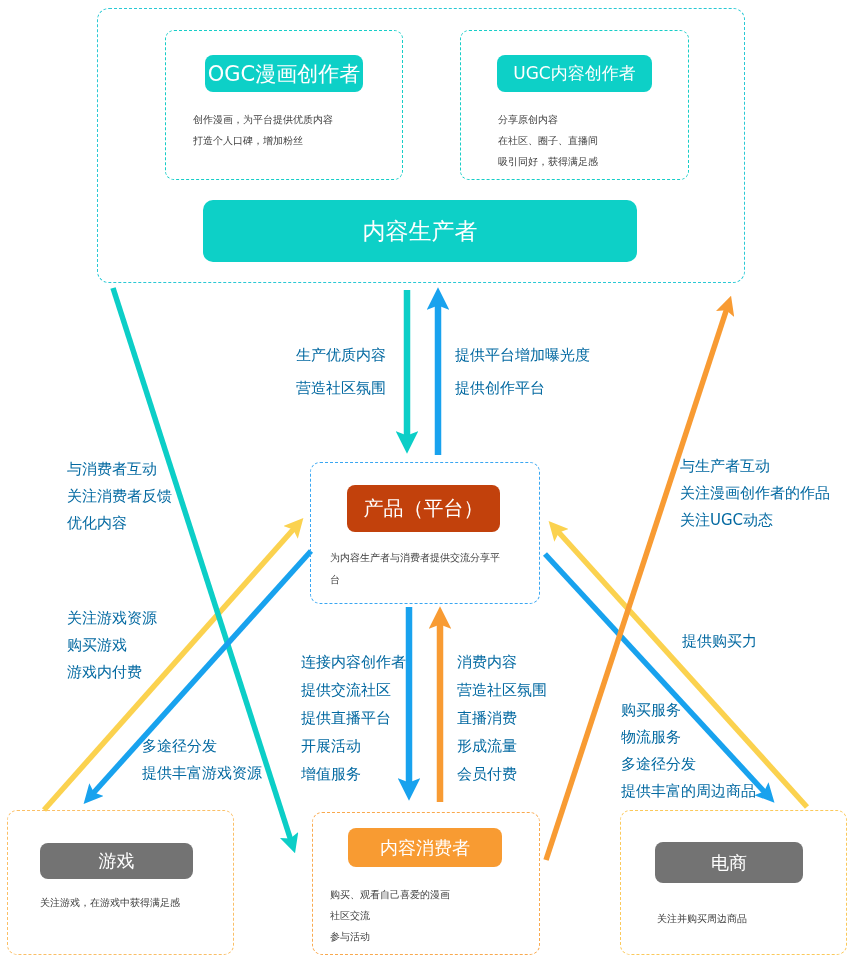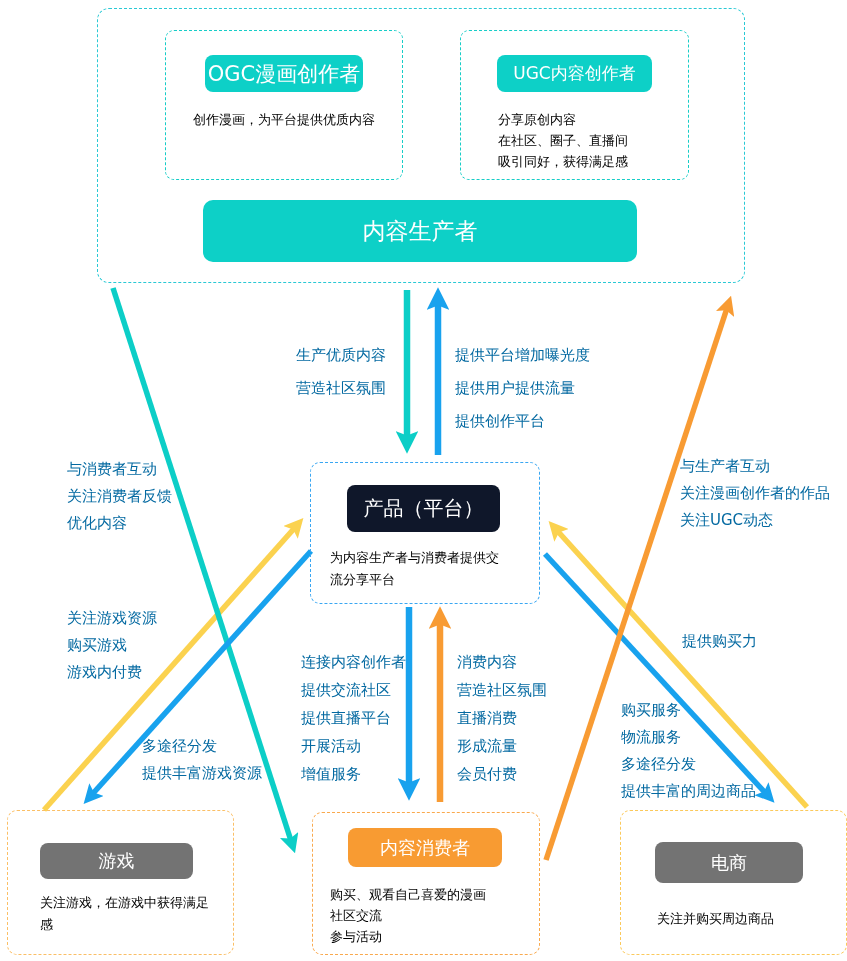--- a/index.html
+++ b/index.html
@@ -12,25 +12,25 @@
   .dash.teal-outer{border-color:#29c9d5;}
   .dash.teal{border-color:#17cdc7;border-radius:9px;}
   .dash.blue{border-color:#3aa7f2;border-radius:10px;}
   .dash.game{border-color:#fbbf66;border-radius:10px;}
   .dash.orange{border-color:#f9a94e;border-radius:10px;}
   .dash.ecom{border-color:#fbc95b;border-radius:10px;}
   
   .pill{position:absolute;border-radius:8px;color:#fff;text-align:center;
         display:flex;align-items:center;justify-content:center;font-weight:500;}
   .pill.teal{background:#0dd0c7;}
-  .pill.blue{background:#0f172a;}
+  .pill.blue{background:#c2410c;}
   .pill.orange{background:#f89b32;}
   .pill.yellow{background:#737373;}
   
-  .desc{position:absolute;font-size:13px;line-height:21px;color:#000000;}
+  .desc{position:absolute;font-size:10px;line-height:21px;color:#404040;}
   
   .lbls{position:absolute;font-size:15px;color:#0369a1;white-space:nowrap;}
   .lbls div{height:27px;line-height:27px;}
   .lbls.lh28 div{height:28px;line-height:28px;}
   .lbls.lh33 div{height:33px;line-height:33px;}
   svg.arrows{position:absolute;left:0;top:0;pointer-events:none;}
 </style>
 </head>
 <body>
 
@@ -66,20 +66,21 @@
     <line x1="440" y1="802" x2="440" y2="614" stroke="#F89B33" stroke-width="6.5" marker-end="url(#ah-orange)"></line>
     <line x1="546" y1="860" x2="729" y2="302" stroke="#F89B33" stroke-width="5.5" marker-end="url(#ah-orange)"></line>
   </svg>
 
   <div class="dash teal-outer" style="left:97px;top:8px;width:646px;height:273px;"></div>
 
   <div class="dash teal" style="left:165px;top:30px;width:236px;height:148px;"></div>
   <div class="pill teal" style="left:205px;top:55px;width:158px;height:37px;font-size:21px;">OGC漫画创作者</div>
   <div class="desc" style="left:193px;top:109px;width:192px;">
     <div>创作漫画，为平台提供优质内容</div>
+    <div>打造个人口碑，增加粉丝</div>
   </div>
 
   <div class="dash teal" style="left:460px;top:30px;width:227px;height:148px;"></div>
   <div class="pill teal" style="left:497px;top:55px;width:155px;height:37px;font-size:17px;">UGC内容创作者</div>
   <div class="desc" style="left:498px;top:109px;width:185px;">
     <div>分享原创内容</div>
     <div>在社区、圈子、直播间</div>
     <div>吸引同好，获得满足感</div>
   </div>
 
@@ -105,21 +106,20 @@
   <div class="pill yellow" style="left:655px;top:842px;width:148px;height:41px;font-size:18px;">电商</div>
   <div class="desc" style="left:657px;top:908px;width:180px;">关注并购买周边商品</div>
 
   <div class="lbls lh33" style="left:296px;top:339px;">
     <div>生产优质内容</div>
     <div>营造社区氛围</div>
   </div>
 
   <div class="lbls lh33" style="left:455px;top:339px;">
     <div>提供平台增加曝光度</div>
-    <div>提供用户提供流量</div>
     <div>提供创作平台</div>
   </div>
 
   <div class="lbls" style="left:67px;top:456px;">
     <div>与消费者互动</div>
     <div>关注消费者反馈</div>
     <div>优化内容</div>
   </div>
 
   <div class="lbls" style="left:67px;top:605px;">

